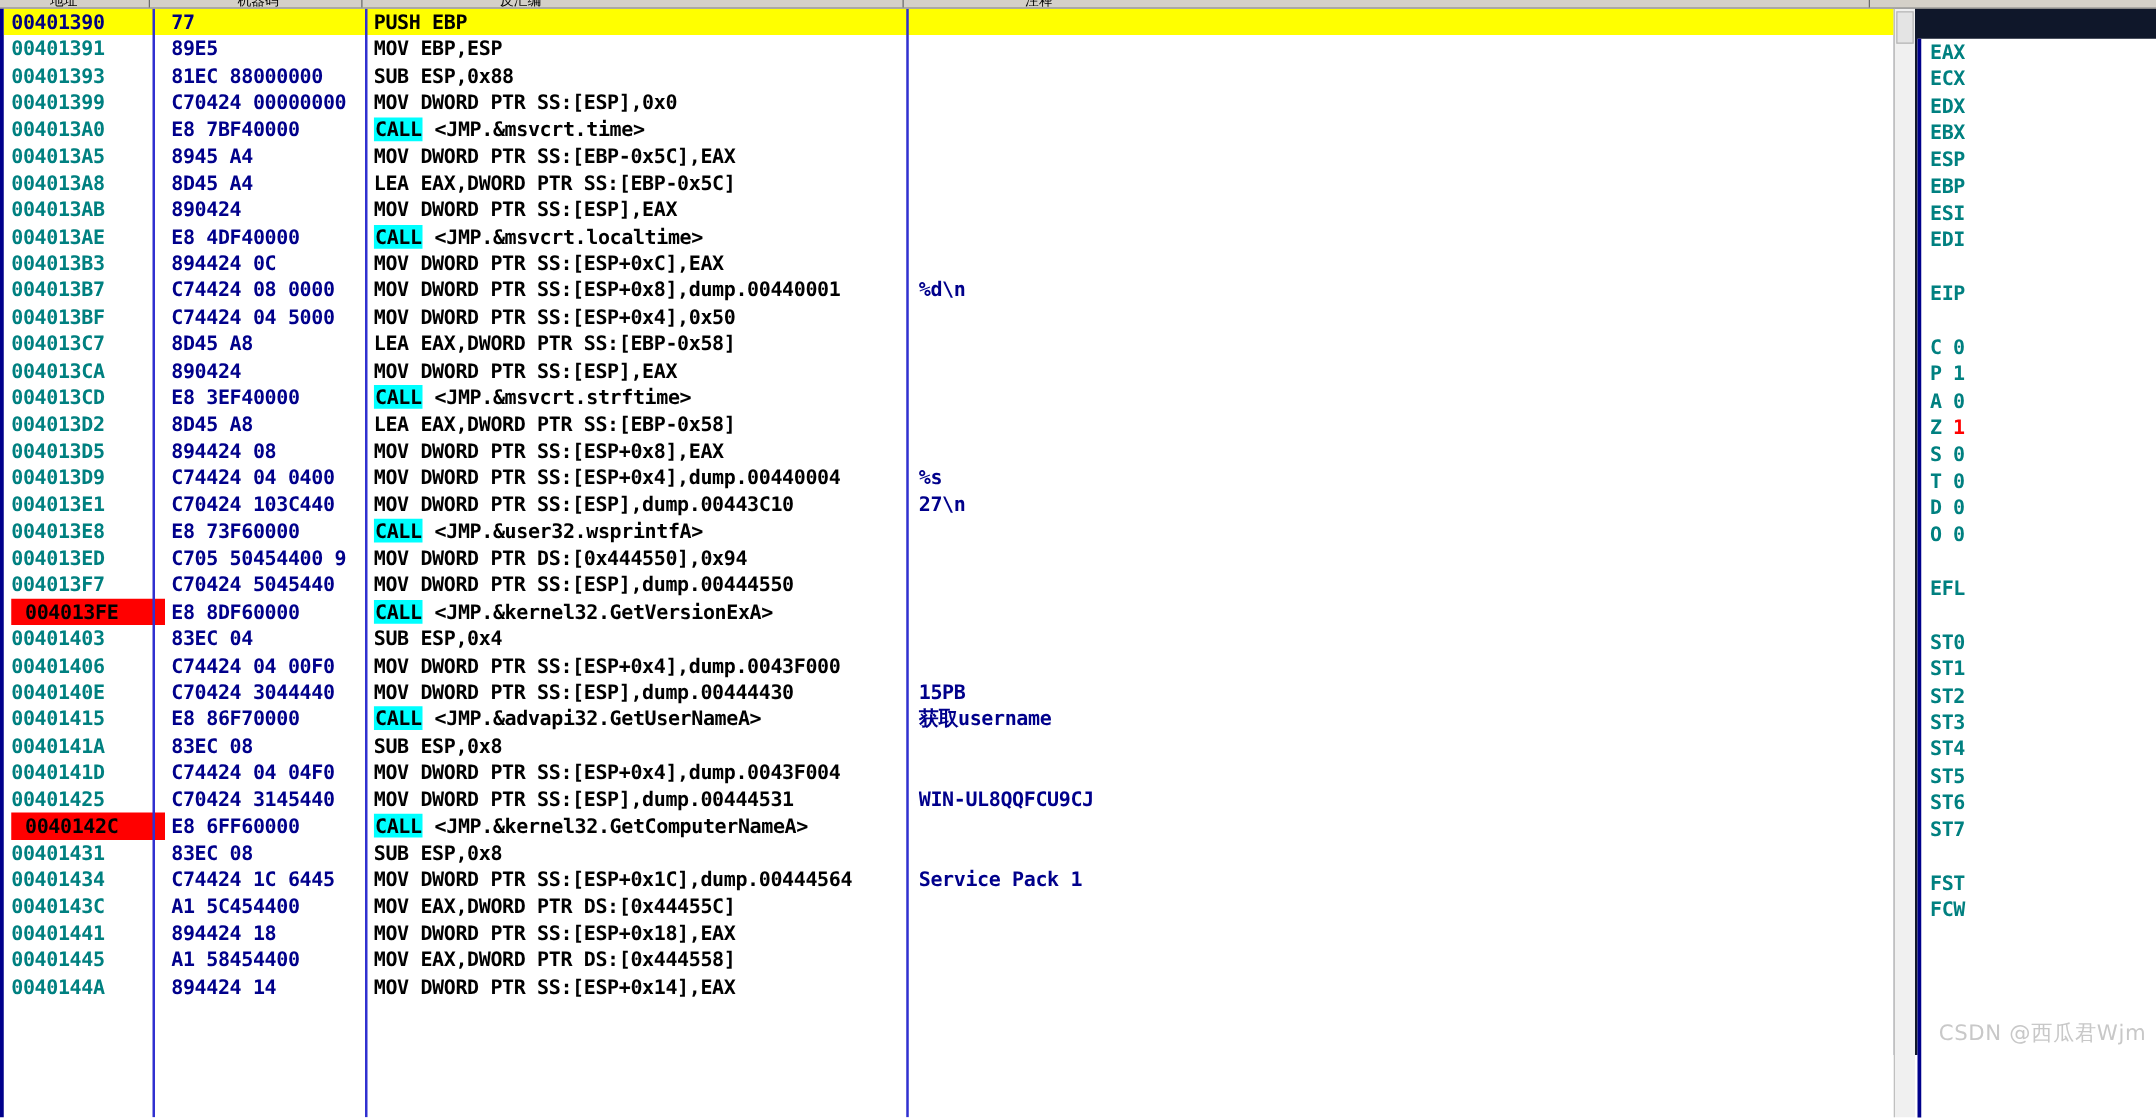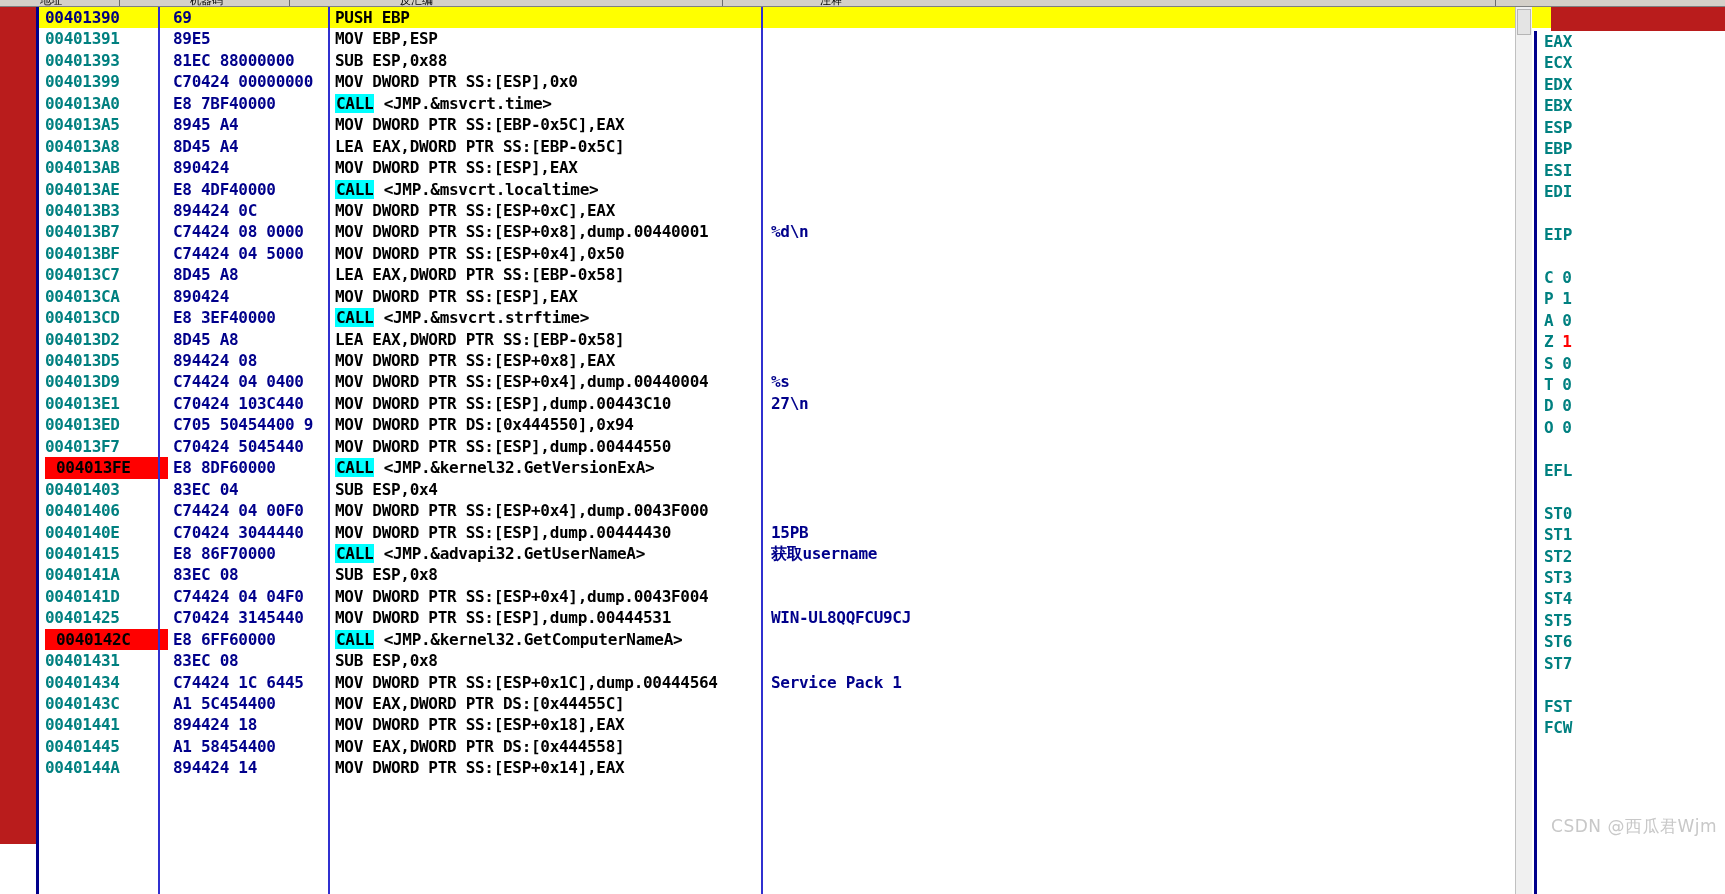--- a/index.html
+++ b/index.html
@@ -11,21 +11,21 @@
     width: 1725px;
     height: 894px;
     overflow: hidden;
     font-family: "DejaVu Sans Mono", monospace;
   }
 
   #app {
     position: relative;
     width: 1725px;
     height: 844px;
-    background: #b91c1c;
+    background: #0f172a;
   }
 
   
   .hdr-strip {
     position: absolute;
     left: 0; top: 0;
     width: 1725px;
     height: 7px;
     background: #d4d0c8;
     border-bottom: 1px solid #808080;
@@ -51,21 +51,20 @@
   
   #disasm {
     position: absolute;
     left: 0; top: 7px;
     width: 1515px;
     height: 887px;
     background: #ffffff;
     border-left: 3px solid #00008b;
     box-sizing: border-box;
     overflow: hidden;
-    margin-left: 36px;
   }
 
   .vline {
     position: absolute;
     top: 0;
     width: 2px;
     height: 887px;
     background: #3030d0;
     z-index: 3;
   }
@@ -198,21 +197,21 @@
     <div class="hdr-sep" style="left:1495px;"></div>
   </div>
 
   <div id="disasm">
     <div class="vline c1"></div>
     <div class="vline c2"></div>
     <div class="vline c3"></div>
     <div id="disasm-rows">
         <div class="row cur">
           <div class="cell c-addr">00401390</div>
-          <div class="cell c-hex">69</div>
+          <div class="cell c-hex">77</div>
           <div class="cell c-mnem">PUSH EBP</div>
         </div>
         <div class="row">
           <div class="cell c-addr">00401391</div>
           <div class="cell c-hex">89E5</div>
           <div class="cell c-mnem">MOV EBP,ESP</div>
         </div>
         <div class="row">
           <div class="cell c-addr">00401393</div>
           <div class="cell c-hex">81EC 88000000</div>
@@ -293,20 +292,25 @@
           <div class="cell c-addr">004013D9</div>
           <div class="cell c-hex">C74424 04 0400</div>
           <div class="cell c-mnem">MOV DWORD PTR SS:[ESP+0x4],dump.00440004</div>
           <div class="cell c-cmt">%s</div>
         </div>
         <div class="row">
           <div class="cell c-addr">004013E1</div>
           <div class="cell c-hex">C70424 103C440</div>
           <div class="cell c-mnem">MOV DWORD PTR SS:[ESP],dump.00443C10</div>
           <div class="cell c-cmt">27\n</div>
+        </div>
+        <div class="row">
+          <div class="cell c-addr">004013E8</div>
+          <div class="cell c-hex">E8 73F60000</div>
+          <div class="cell c-mnem"><span class="kw-call">CALL</span> &lt;JMP.&amp;user32.wsprintfA&gt;</div>
         </div>
         <div class="row">
           <div class="cell c-addr">004013ED</div>
           <div class="cell c-hex">C705 50454400 9</div>
           <div class="cell c-mnem">MOV DWORD PTR DS:[0x444550],0x94</div>
         </div>
         <div class="row">
           <div class="cell c-addr">004013F7</div>
           <div class="cell c-hex">C70424 5045440</div>
           <div class="cell c-mnem">MOV DWORD PTR SS:[ESP],dump.00444550</div>

